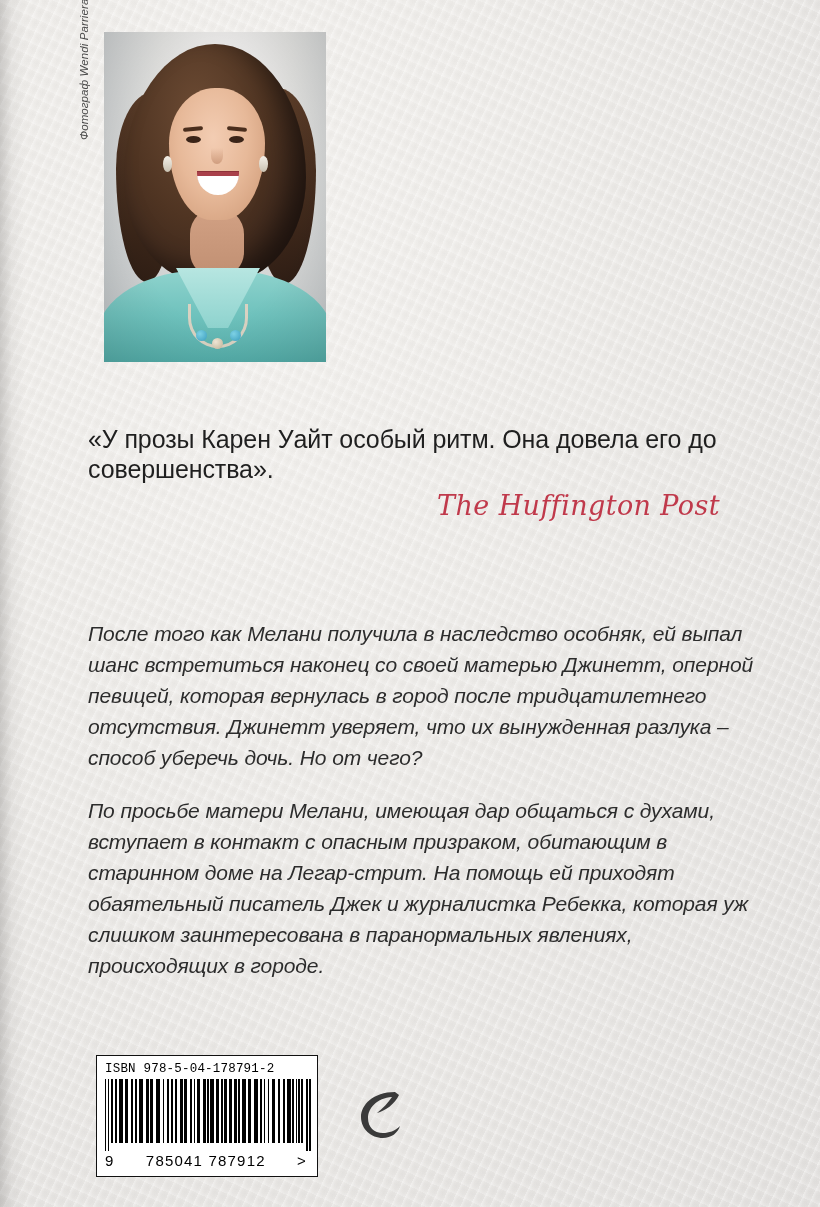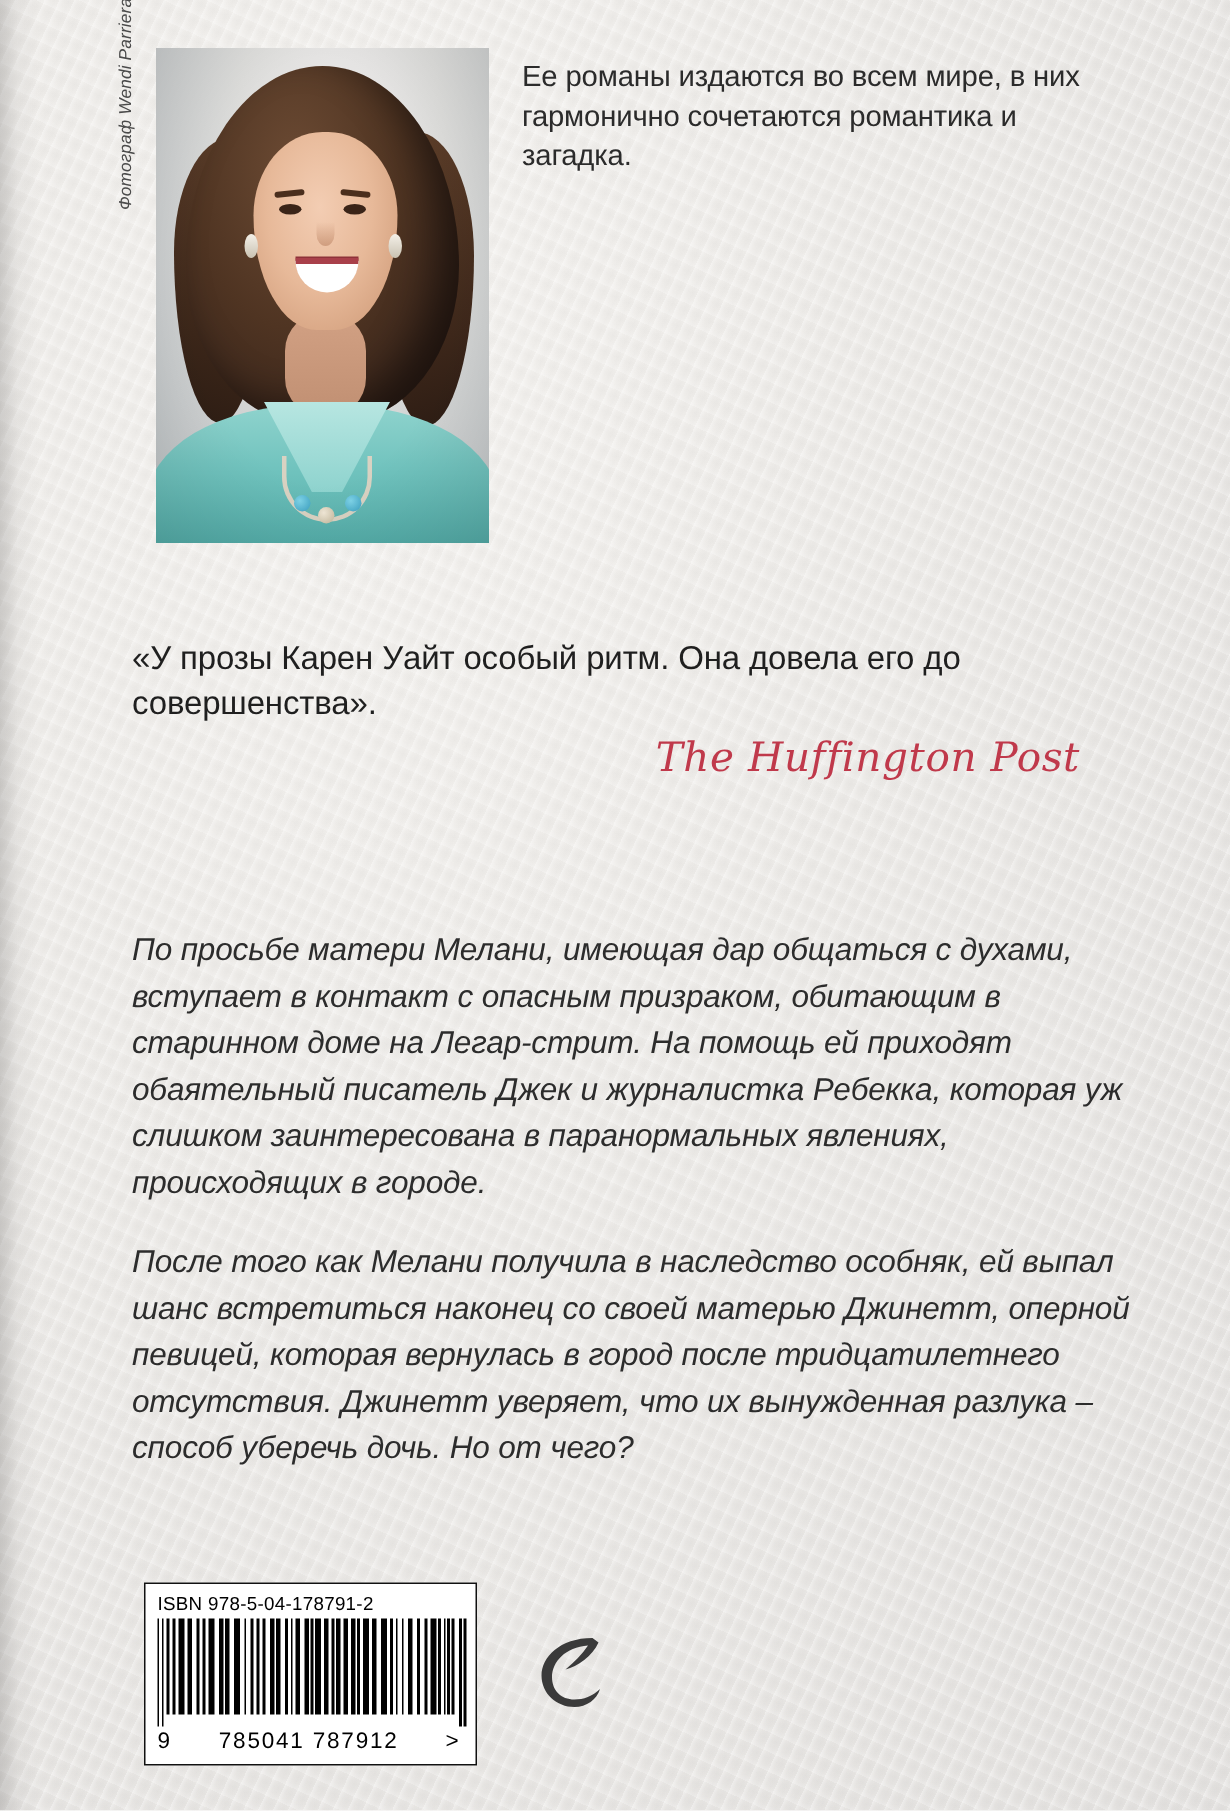--- a/index.html
+++ b/index.html
@@ -258,21 +258,21 @@
 
   
   .quote-block {
     position: absolute;
     left: 88px;
     top: 424px;
     width: 640px;
   }
   .quote-text {
     margin: 0;
-    font-size: 22px;
+    font-size: 25px;
     line-height: 30px;
     color: #1f1f1f;
     letter-spacing: -0.1px;
   }
   .quote-source {
     margin: 6px 0 0 0;
     text-align: right;
     font-family: "DejaVu Serif", serif;
     font-style: italic;
     font-size: 27px;
@@ -304,21 +304,21 @@
     left: 96px;
     top: 1055px;
     width: 222px;
     height: 122px;
     background: #ffffff;
     border: 1px solid #111;
     box-sizing: border-box;
     padding: 5px 6px 4px 6px;
   }
   .isbn-text {
-    font-family: Liberation Sans, sans-serif;
+    font-family: Liberation Mono, monospace;
     font-size: 12.5px;
     color: #000;
     letter-spacing: 0.2px;
     margin: 1px 0 3px 2px;
   }
   .bars {
     height: 72px;
     display: flex;
     align-items: stretch;
     gap: 0;
@@ -375,32 +375,31 @@
           <div class="ph-collar"></div>
           <div class="ph-necklace"></div>
           <div class="ph-bead b1"></div>
           <div class="ph-bead b2"></div>
           <div class="ph-bead b3"></div>
           <div class="ph-vig"></div>
         </div>
       </div>
 
       <div class="bio">
-        <p>Ее романы издаются во всем мире, в них гармонично сочетаются романтика и загадка.</p>
       </div>
     </div>
 
     <div class="quote-block">
       <p class="quote-text"> «У прозы Карен Уайт особый ритм. Она довела его до совершенства».</p>
       <p class="quote-source">The Huffington Post</p>
     </div>
 
     <div class="synopsis">
+      <p>После того как Мелани получила в наследство особняк, ей выпал шанс встретиться наконец со своей матерью Джинетт, оперной певицей, которая вернулась в город после тридцатилетнего отсутствия. Джинетт уверяет, что их вынужденная разлука – способ уберечь дочь. Но от чего?</p>
       <p>По просьбе матери Мелани, имеющая дар общаться с духами, вступает в контакт с опасным призраком, обитающим в старинном доме на Легар-стрит. На помощь ей приходят обаятельный писатель Джек и журналистка Ребекка, которая уж слишком заинтересована в паранормальных явлениях, происходящих в городе.</p>
-      <p>После того как Мелани получила в наследство особняк, ей выпал шанс встретиться наконец со своей матерью Джинетт, оперной певицей, которая вернулась в город после тридцатилетнего отсутствия. Джинетт уверяет, что их вынужденная разлука – способ уберечь дочь. Но от чего?</p>
     </div>
 
     <div class="barcode-box">
       <div class="isbn-text">ISBN 978-5-04-178791-2</div>
       <div class="bars" id="bars">
           <span style="width: 1.5px; margin-right: 1.5px; height: 72px; align-self: flex-start;"></span>
           <span style="width: 1.5px; margin-right: 2px; height: 72px; align-self: flex-start;"></span>
           <span style="width: 2px; margin-right: 2px; height: 64px; align-self: flex-start;"></span>
           <span style="width: 2px; margin-right: 2px; height: 64px; align-self: flex-start;"></span>
           <span style="width: 4px; margin-right: 2px; height: 64px; align-self: flex-start;"></span>

